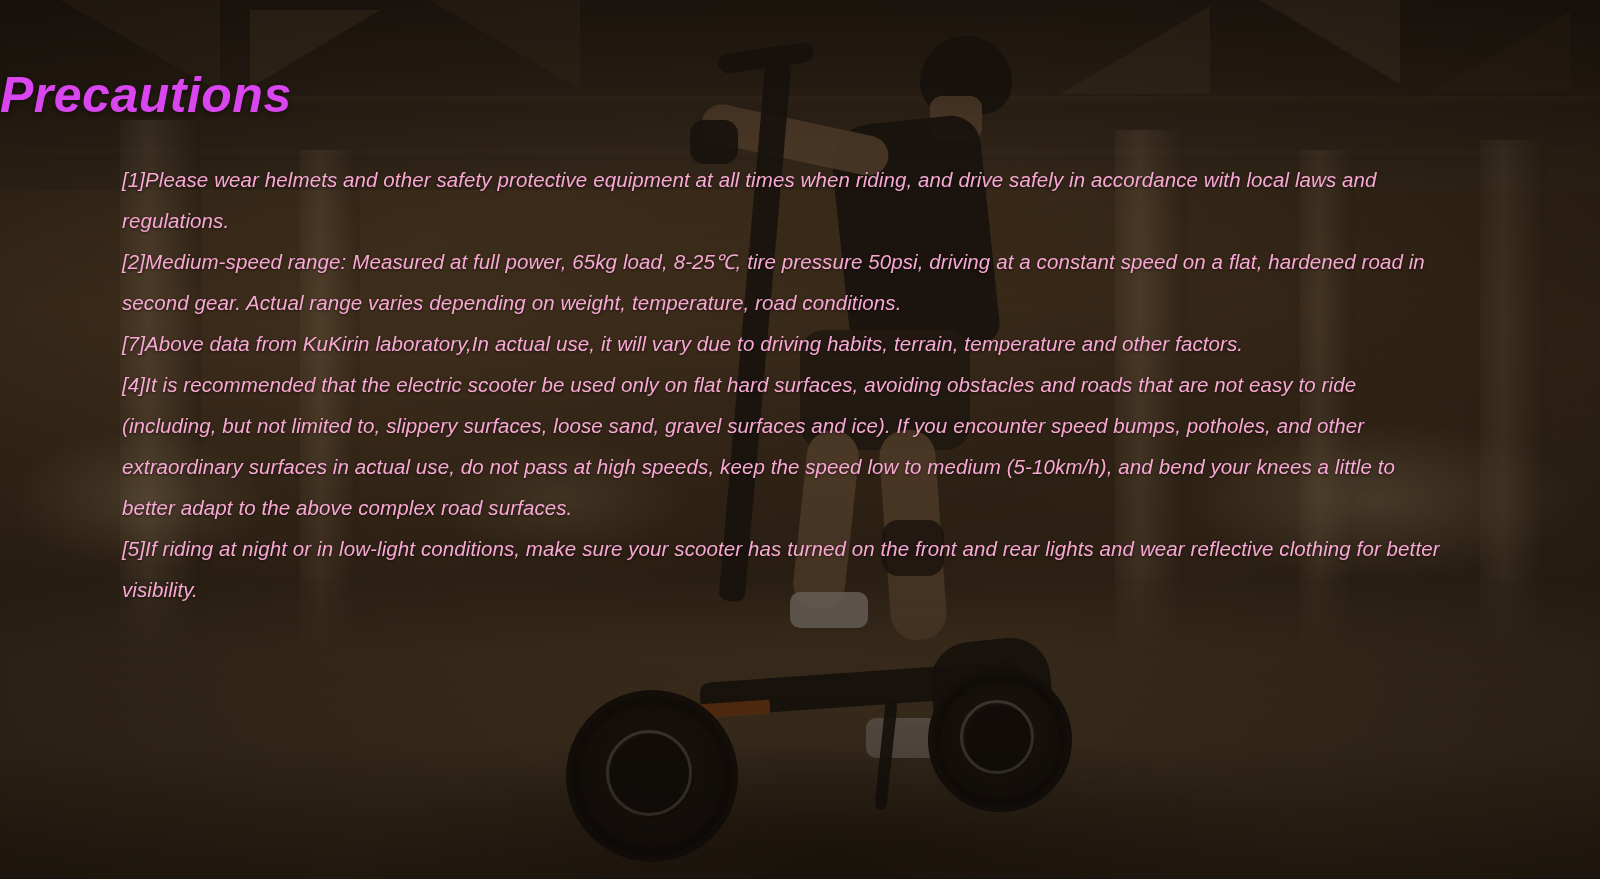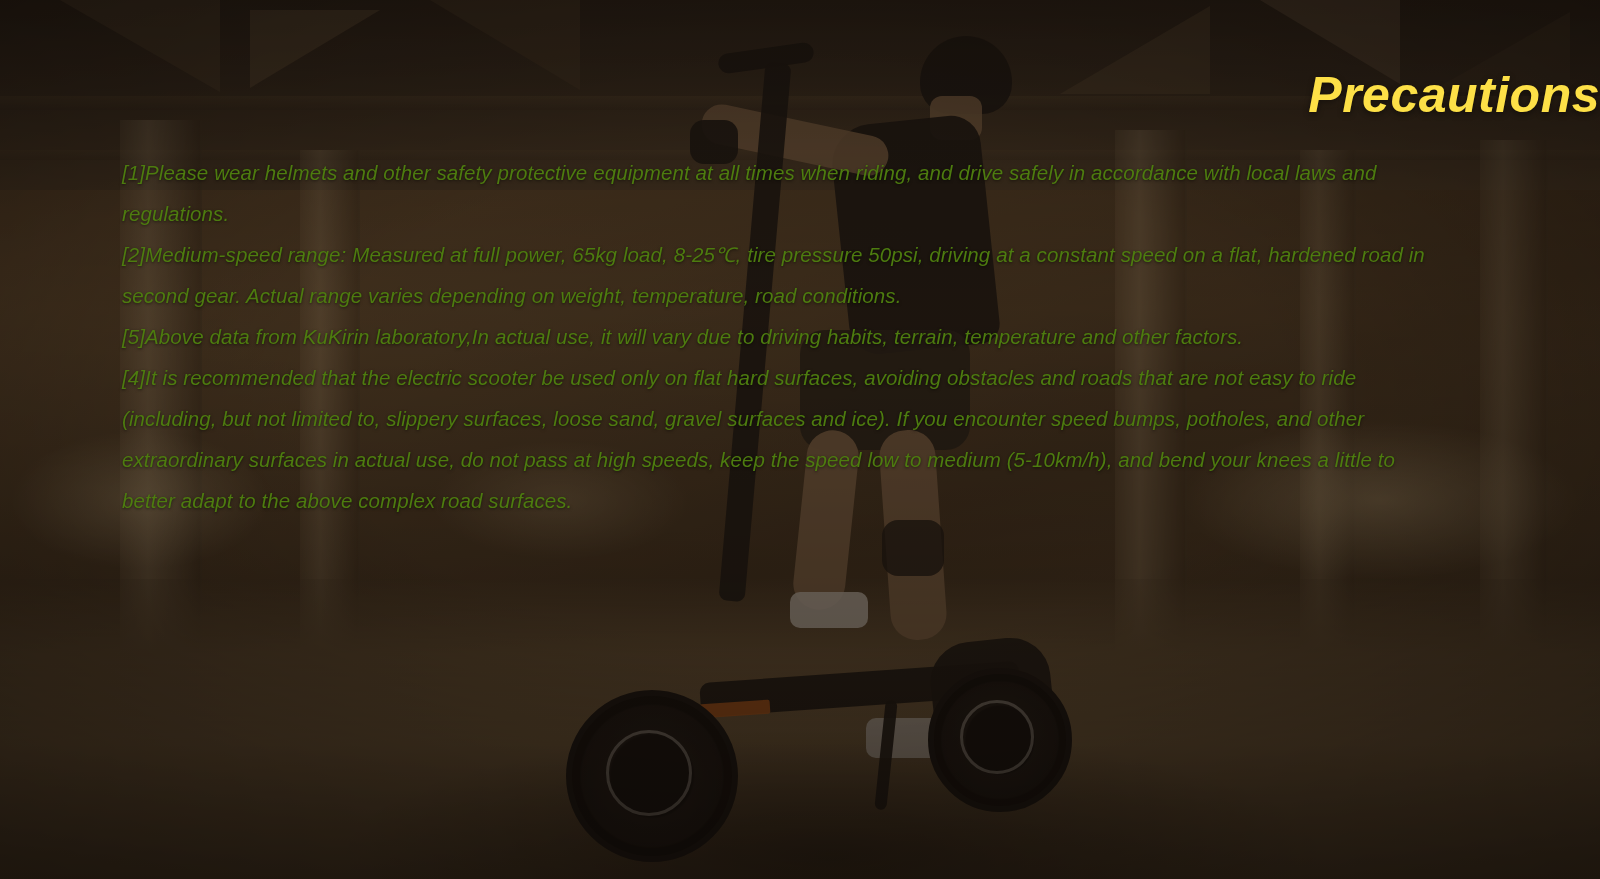--- a/index.html
+++ b/index.html
@@ -109,34 +109,34 @@
   .content {
     position: absolute;
     inset: 0;
     padding: 0;
   }
   .title {
     position: absolute;
     top: 66px;
     left: 0;
     width: 100%;
-    text-align: right;
+    text-align: left;
     font-size: 50px;
     font-weight: bold;
     font-style: italic;
-    color: #fde047;
+    color: #d946ef;
     letter-spacing: 0.5px;
     text-shadow: 0 2px 6px rgba(0,0,0,0.45);
   }
   .body-text {
     position: absolute;
-    top: 152px;
+    top: 159px;
     left: 122px;
     width: 1325px;
-    color: #4d7c0f;
+    color: #f9a8d4;
     font-size: 20.5px;
     font-style: italic;
     line-height: 41px;
     letter-spacing: 0.1px;
     text-shadow: 0 1px 3px rgba(0,0,0,0.55);
   }
   .para { margin: 0; }
 </style>
 </head>
 <body>
@@ -205,17 +205,18 @@
   </div>
 
   <div class="scrim"></div>
 
   <div class="content">
     <div class="title">Precautions</div>
 
     <div class="body-text">
       <p class="para">[1]Please wear helmets and other safety protective equipment at all times when riding, and drive safely in accordance with local laws and regulations.</p>
       <p class="para">[2]Medium-speed range: Measured at full power, 65kg load, 8-25℃, tire pressure 50psi, driving at a constant speed on a flat, hardened road in second gear. Actual range varies depending on weight, temperature, road conditions.</p>
-      <p class="para">[5]Above data from KuKirin laboratory,In actual use, it will vary due to driving habits, terrain, temperature and other factors.</p>
+      <p class="para">[7]Above data from KuKirin laboratory,In actual use, it will vary due to driving habits, terrain, temperature and other factors.</p>
       <p class="para">[4]It is recommended that the electric scooter be used only on flat hard surfaces, avoiding obstacles and roads that are not easy to ride (including, but not limited to, slippery surfaces, loose sand, gravel surfaces and ice). If you encounter speed bumps, potholes, and other extraordinary surfaces in actual use, do not pass at high speeds, keep the speed low to medium (5-10km/h), and bend your knees a little to better adapt to the above complex road surfaces.</p>
+      <p class="para">[5]If riding at night or in low-light conditions, make sure your scooter has turned on the front and rear lights and wear reflective clothing for better visibility.</p>
     </div>
   </div>
 </div>
 
 </body></html>

